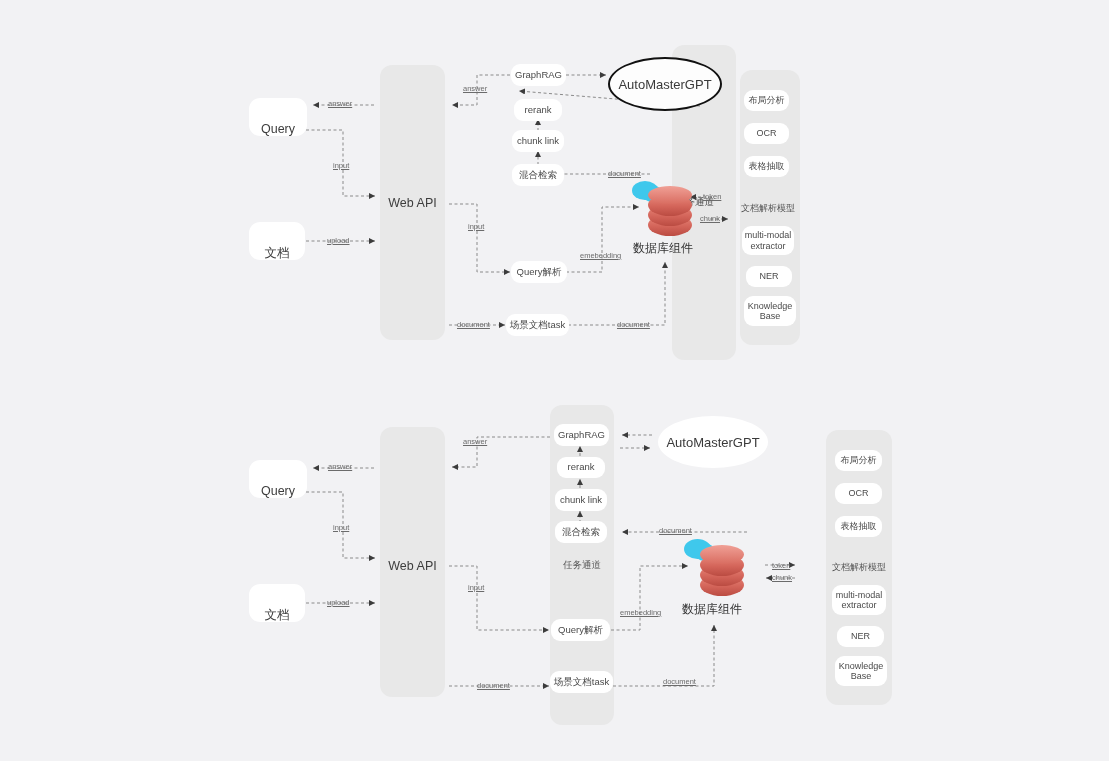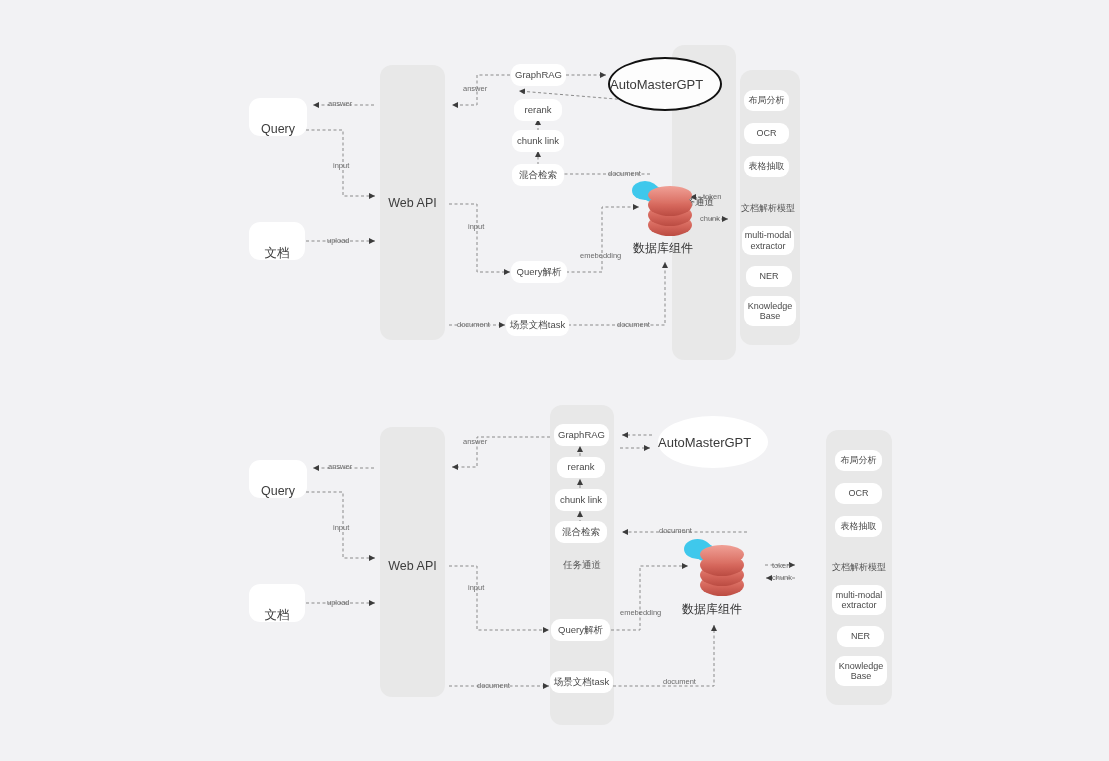--- a/index.html
+++ b/index.html
@@ -38,32 +38,33 @@
   .plain-label{
     position:absolute;
     color:#555;
     text-align:center;
     display:flex;align-items:center;justify-content:center;
   }
   .ellipse{
     position:absolute;
     border-radius:50%;
     background:#ffffff;
-    display:flex;align-items:center;
+    display:flex;align-items:center;justify-content:center;
     color:#3a3a3a;
   }
   .ellipse.outlined{
     border:2px solid #111;
     background:#fdfdfd;
   }
   .edge-label{
     position:absolute;
     color:#6b6b6b;
     white-space:nowrap;
     background:transparent;
+    text-decoration:underline;
   }
 
   
   .dbicon{position:absolute;}
   .dbicon .cloud{
     position:absolute;
     background:#3fc8ec;
     border-radius:50%;
   }
   .dbicon .cyl{

